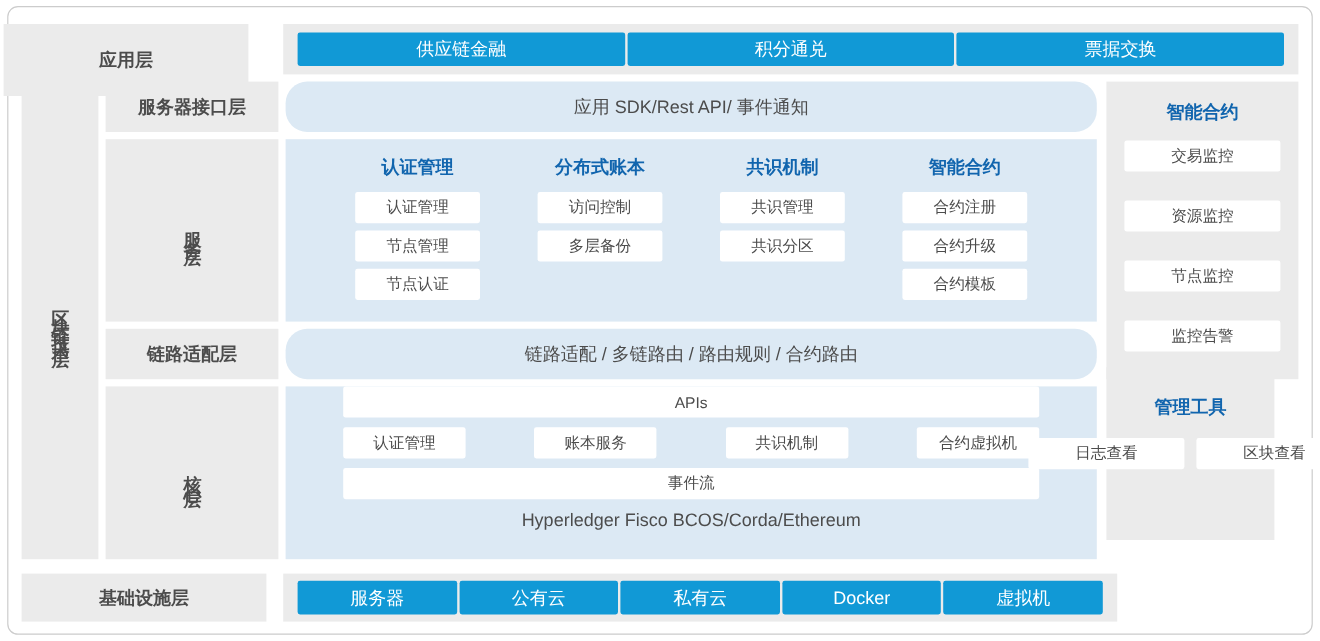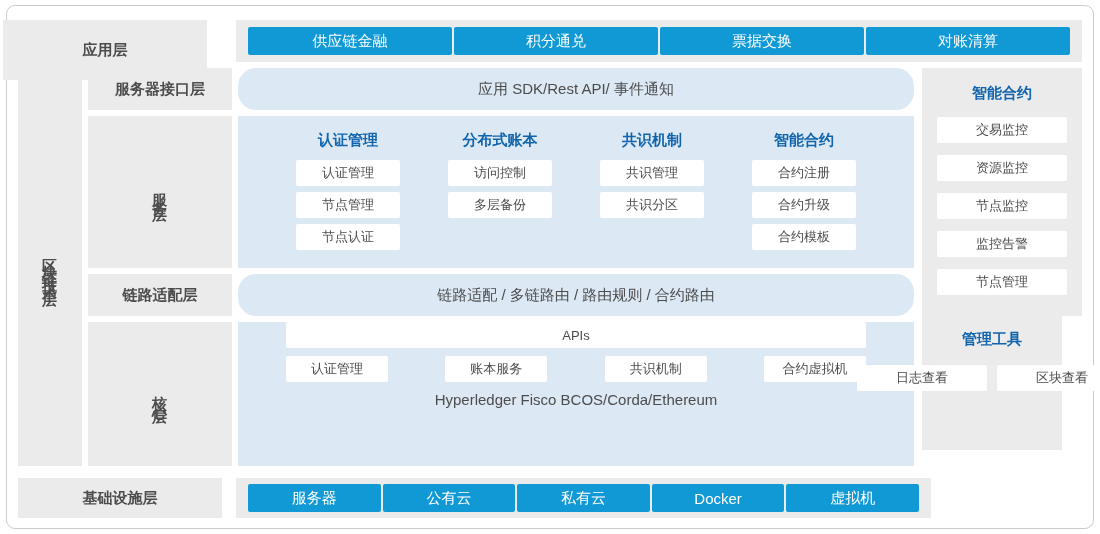--- a/index.html
+++ b/index.html
@@ -29,35 +29,34 @@
   .svc-col{width:104px;display:flex;flex-direction:column;gap:6px;}
   .svc-title{font-size:15px;font-weight:bold;color:var(--header-blue);text-align:center;height:20px;line-height:20px;margin-bottom:4px;}
   .core-inner{width:580px;margin:0 auto;padding-top:0;}
   .core-row{display:flex;justify-content:space-between;margin-top:8px;}
   .core-row .chip{width:102px;}
   .core-bar{margin-top:8px;}
   .platforms{margin-top:9px;text-align:center;font-size:15px;color:var(--text-dark);}
   .side-box{display:flex;flex-direction:column;align-items:center;}
   .side-title{font-size:15px;font-weight:bold;color:var(--header-blue);text-align:center;}
   .side-box .chip{width:130px;}
-  .mono-gap{display:flex;flex-direction:column;gap:12px;margin-top:14px;align-items:center;}
+  .mono-gap{display:flex;flex-direction:column;gap:24px;margin-top:14px;align-items:center;}
   .tools-gap{display:flex;gap:10px;margin-top:16px;}
 </style>
 </head>
 <body>
 
 <div id="canvas">
   <div class="frame"></div>
 
   <div class="abs gray center layer-label" style="left:3px;top:20px;width:204px;height:60px">应用层</div>
   <div class="abs gray strip" style="left:236px;top:20px;width:846px;height:42px">
     <div class="bbtn">供应链金融</div>
     <div class="bbtn">积分通兑</div>
     <div class="bbtn">票据交换</div>
-    <div class="bbtn">对账清算</div>
   </div>
 
   <div class="abs gray center" style="left:18px;top:68px;width:64px;height:398px">
     <span class="vtext">区块链技术层</span>
   </div>
 
   <div class="abs gray center layer-label" style="left:88px;top:68px;width:144px;height:42px">服务器接口层</div>
   <div class="abs gray center" style="left:88px;top:116px;width:144px;height:152px">
     <span class="vtext">服务层</span>
   </div>
@@ -97,20 +96,21 @@
 
   <div class="abs blue-panel" style="left:238px;top:322px;width:676px;height:144px">
     <div class="core-inner">
       <div class="chip">APIs</div>
       <div class="core-row">
         <div class="chip">认证管理</div>
         <div class="chip">账本服务</div>
         <div class="chip">共识机制</div>
         <div class="chip">合约虚拟机</div>
       </div>
+      <div class="chip core-bar">事件流</div>
       <div class="platforms">Hyperledger Fisco BCOS/Corda/Ethereum</div>
     </div>
   </div>
 
   <div class="abs gray side-box" style="left:922px;top:68px;width:160px;height:248px;padding-top:16px">
     <div class="side-title">智能合约</div>
     <div class="mono-gap">
       <div class="chip">交易监控</div>
       <div class="chip">资源监控</div>
       <div class="chip">节点监控</div>

